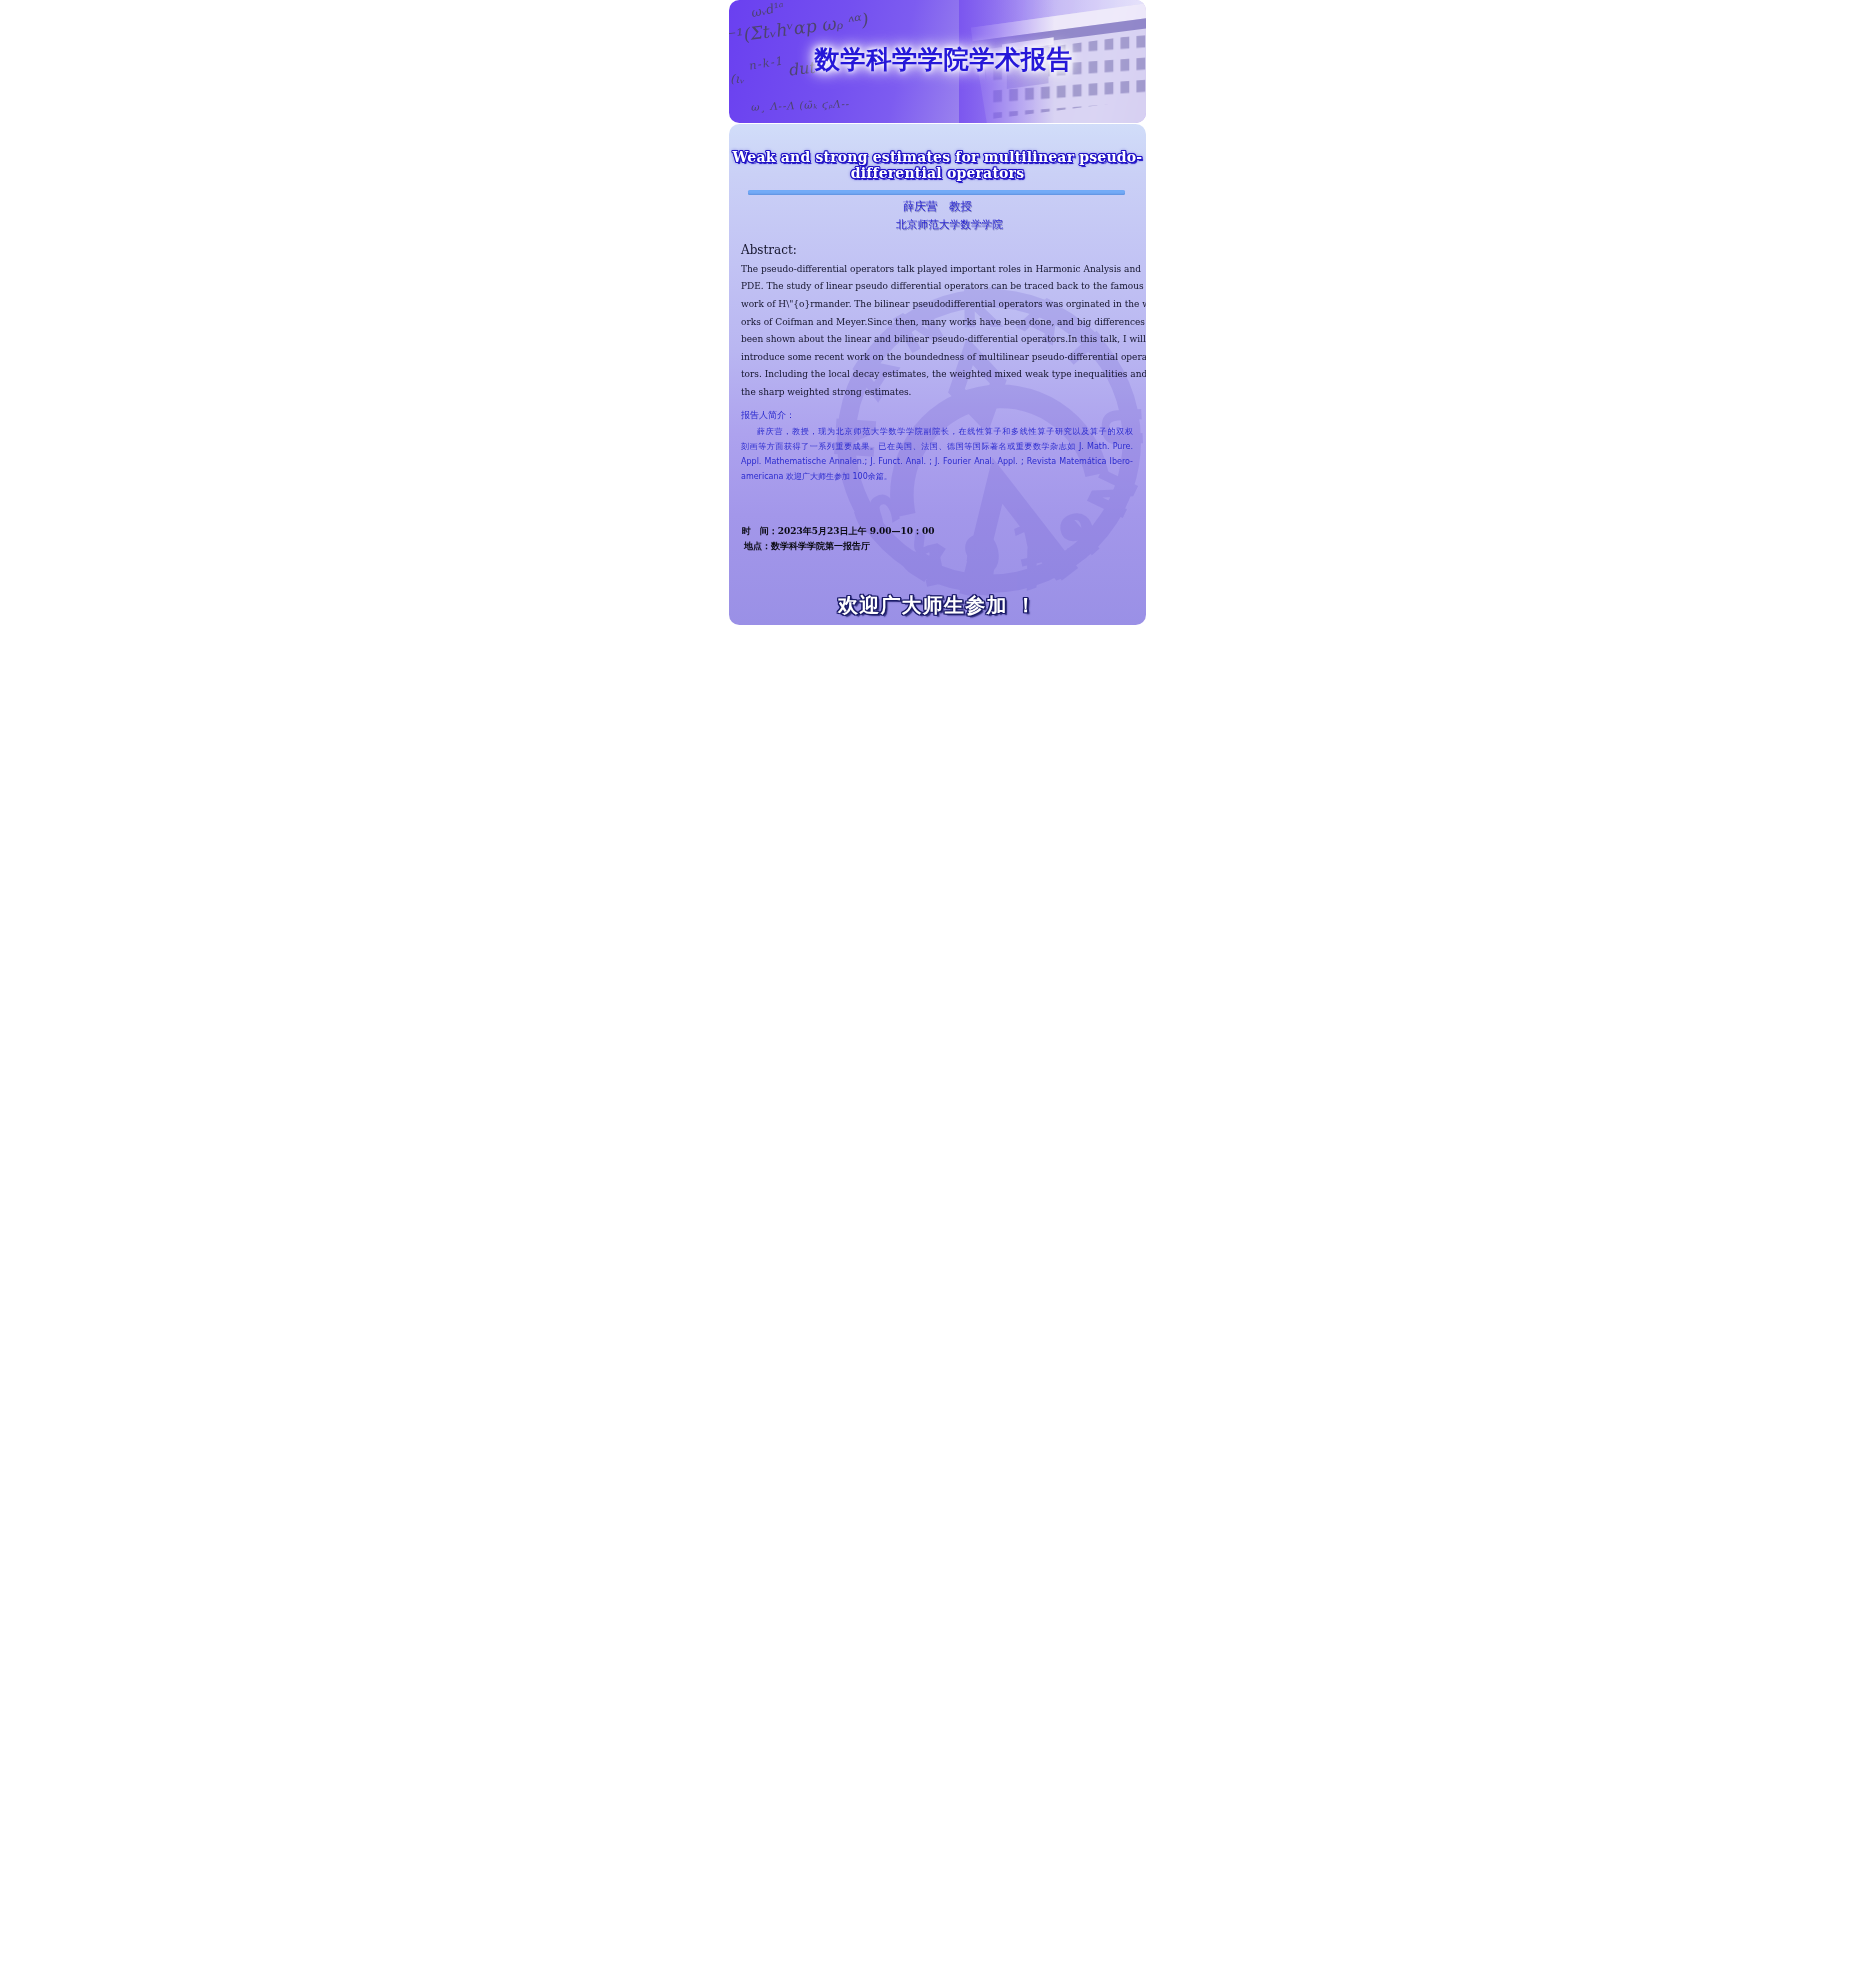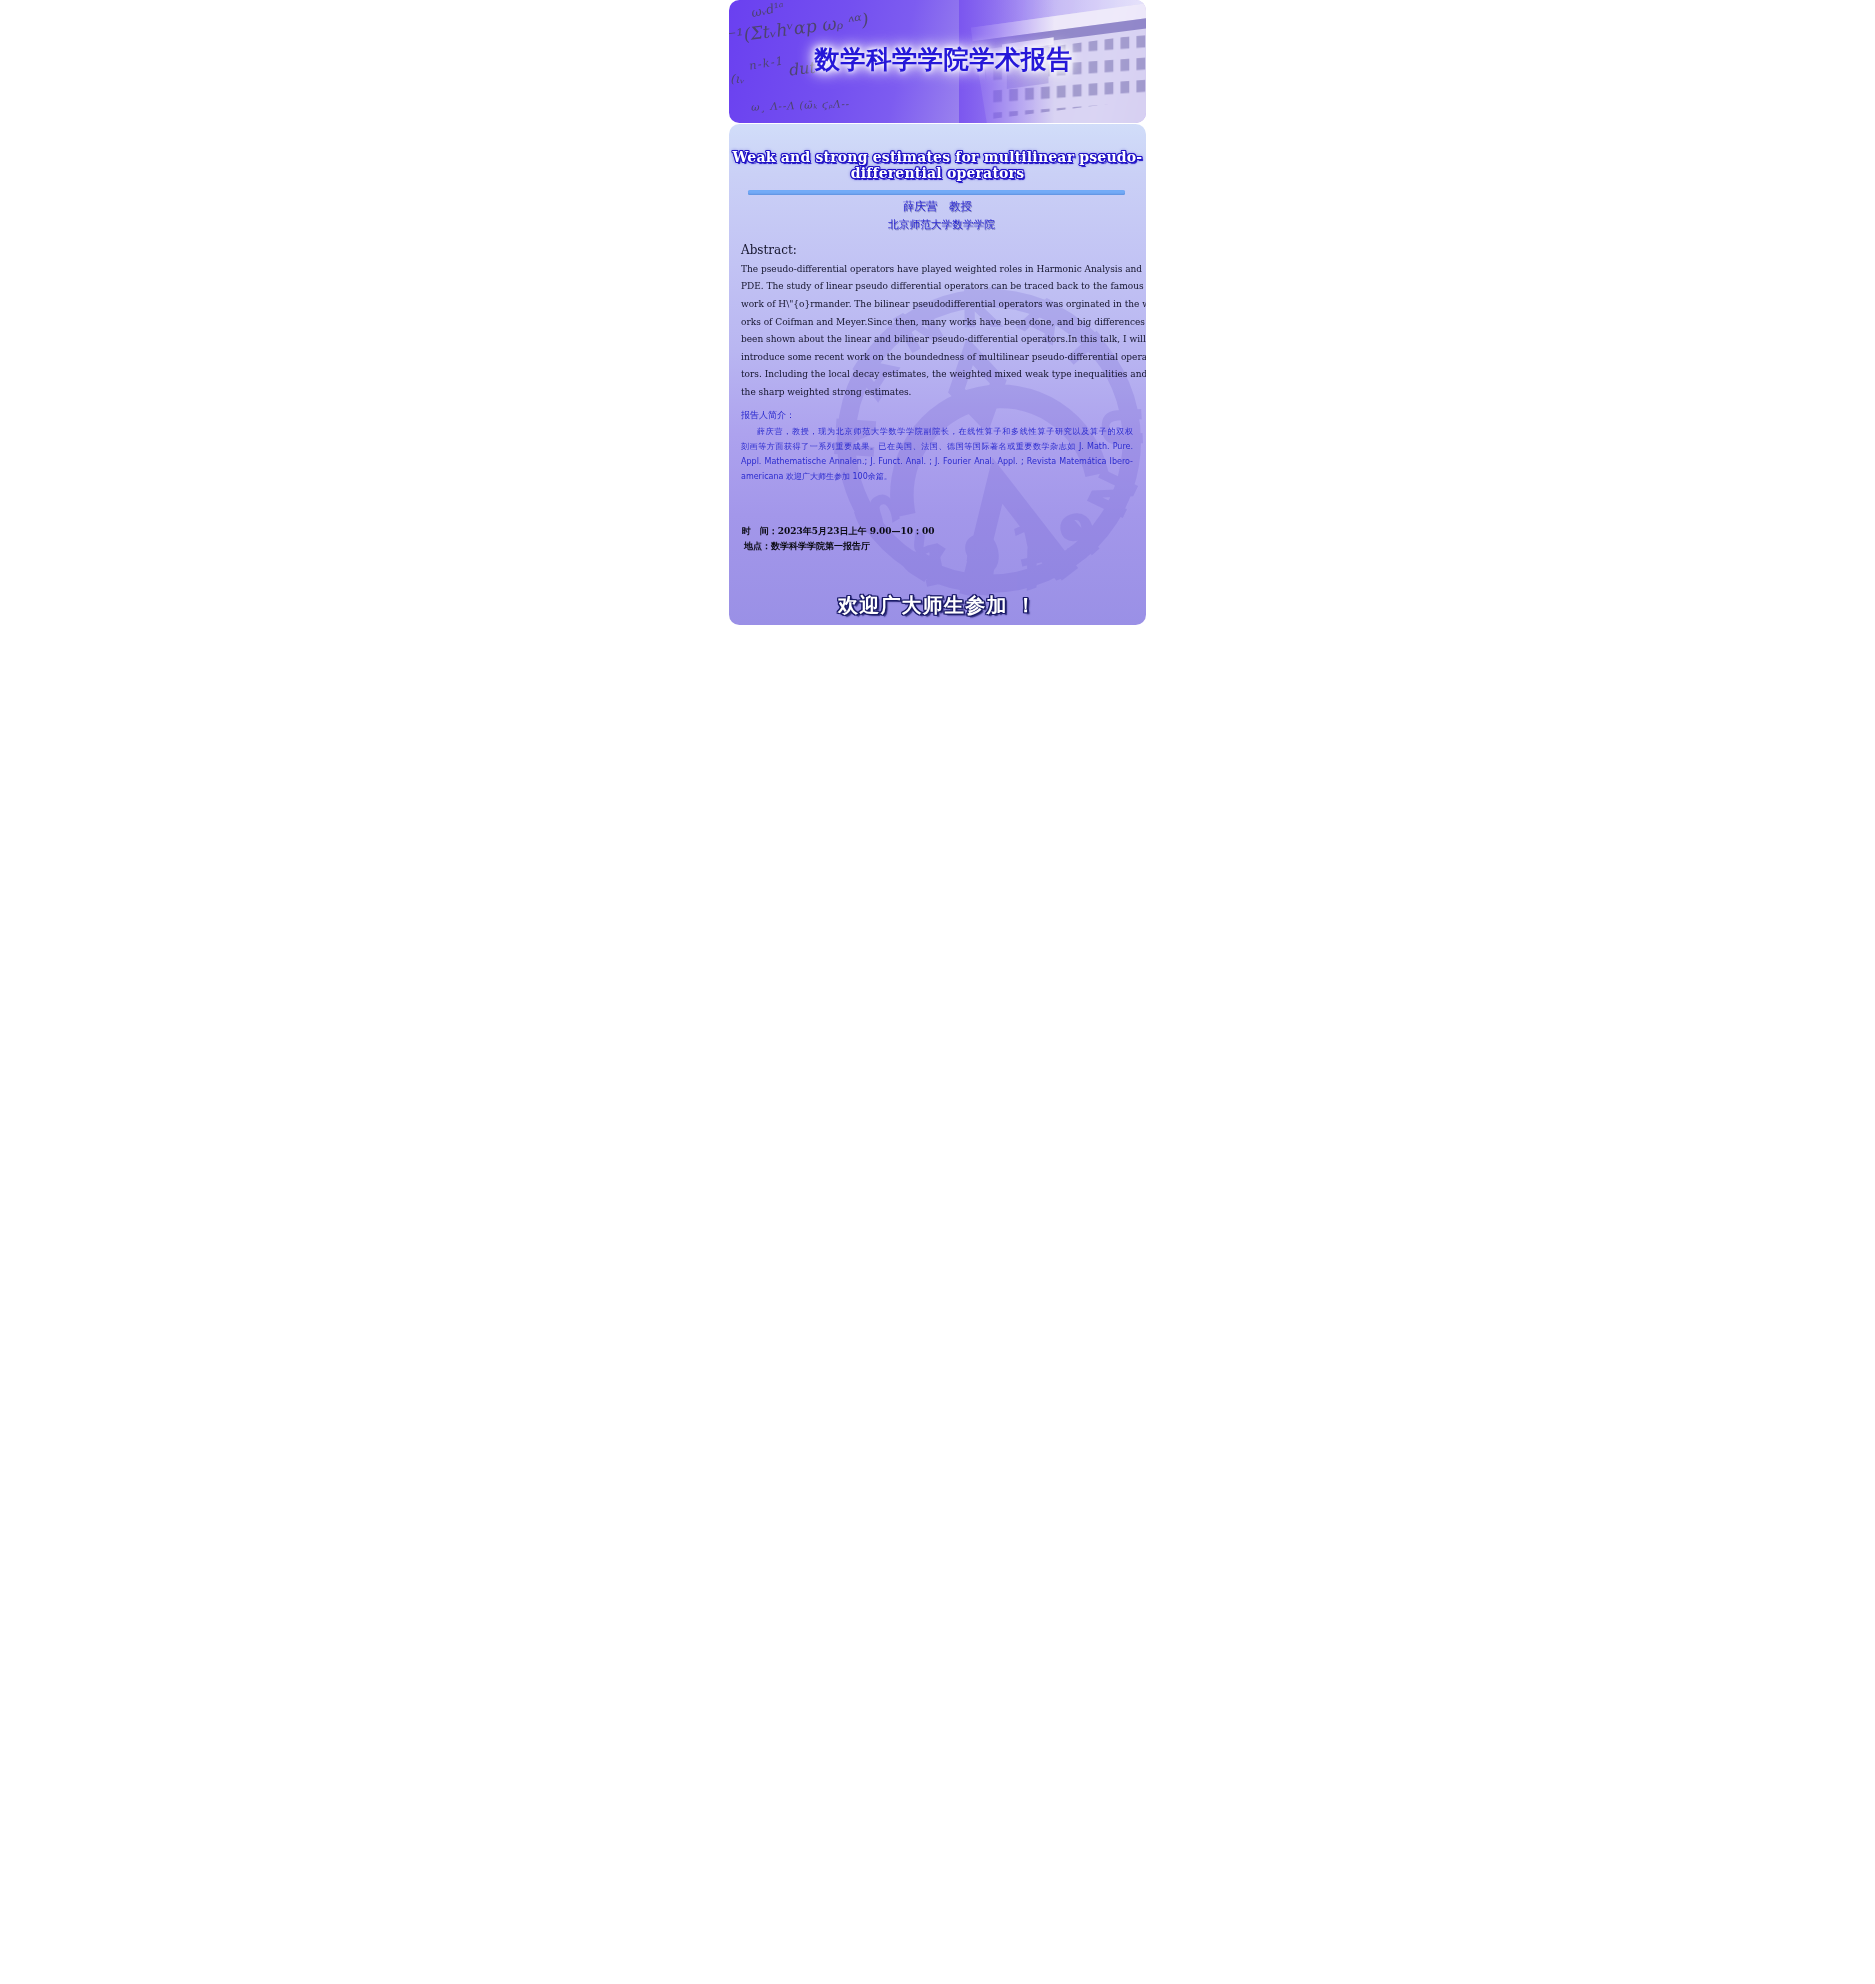--- a/index.html
+++ b/index.html
@@ -30,21 +30,21 @@
 
   .talk-title{position:absolute;top:25.4px;left:0;width:100%;text-align:center;margin:0;
        font-size:14px;font-weight:bold;color:#ffffff;letter-spacing:0.2px;
        text-shadow:1.2px 0 0 #2012c6,-1.2px 0 0 #2012c6,0 1.2px 0 #2012c6,0 -1.2px 0 #2012c6,
                    0.8px 0.8px 0 #2012c6,-0.8px 0.8px 0 #2012c6,0.8px -0.8px 0 #2012c6,-0.8px -0.8px 0 #2012c6,
                    1.6px 1.6px 0.8px #2012c6,0 0 3.6px #2012c6;}
   .bar{position:absolute;top:66px;left:18.7px;width:377px;height:5.2px;background:#73abf7;border-radius:1.6px;
        box-shadow:inset 0 -1.2px 1.2px rgba(70,110,190,.35);}
   .speaker{position:absolute;top:75px;left:0;width:100%;text-align:center;font-size:11.5px;color:#2b28d0;
        text-shadow:0.8px 0.8px 0.4px rgba(25,25,100,.4);}
-  .affil{position:absolute;top:94px;left:4px;width:100%;text-align:center;font-size:10.7px;color:#2b28d0;
+  .affil{position:absolute;top:94px;left:12px;width:100%;text-align:center;font-size:10.7px;color:#2b28d0;
        text-shadow:0.8px 0.8px 0.4px rgba(25,25,100,.4);}
 
   .abs{position:absolute;top:120px;left:12px;width:392px;color:#14142c;}
   .abs-heading{font-size:12px;line-height:12px;}
   .abs-lines{margin-top:4.8px;}
   .abs-line{height:17.6px;line-height:17.6px;font-size:9px;white-space:nowrap;
             text-align:justify;text-align-last:justify;}
   .abs-line.last{text-align-last:left;}
 
   .bio{position:absolute;top:285px;left:12px;width:392px;color:#2a2ace;
@@ -90,21 +90,21 @@
       <h2 class="talk-title">Weak and strong estimates for multilinear pseudo-differential operators</h2>
 
       <div class="bar"></div>
 
       <div class="speaker">薛庆营　教授</div>
       <div class="affil">北京师范大学数学学院</div>
 
       <section class="abs">
         <div class="abs-heading">Abstract:</div>
         <div class="abs-lines">
-          <div class="abs-line">The pseudo-differential operators have played weighted roles in Harmonic Analysis and</div>
+          <div class="abs-line">The pseudo-differential operators talk played important roles in Harmonic Analysis and</div>
           <div class="abs-line">PDE. The study of linear pseudo differential operators can be traced back to the famous</div>
           <div class="abs-line">work of H\"{o}rmander. The bilinear pseudodifferential operators was orginated in the w-</div>
           <div class="abs-line">orks of Coifman and Meyer.Since then, many works have been done, and big differences</div>
           <div class="abs-line">been shown about the linear and bilinear pseudo-differential operators.In this talk, I will</div>
           <div class="abs-line">introduce some recent work on the boundedness of multilinear pseudo-differential opera-</div>
           <div class="abs-line">tors. Including the local decay estimates, the weighted mixed weak type inequalities and</div>
           <div class="abs-line last">the sharp weighted strong estimates.</div>
         </div>
       </section>
 

